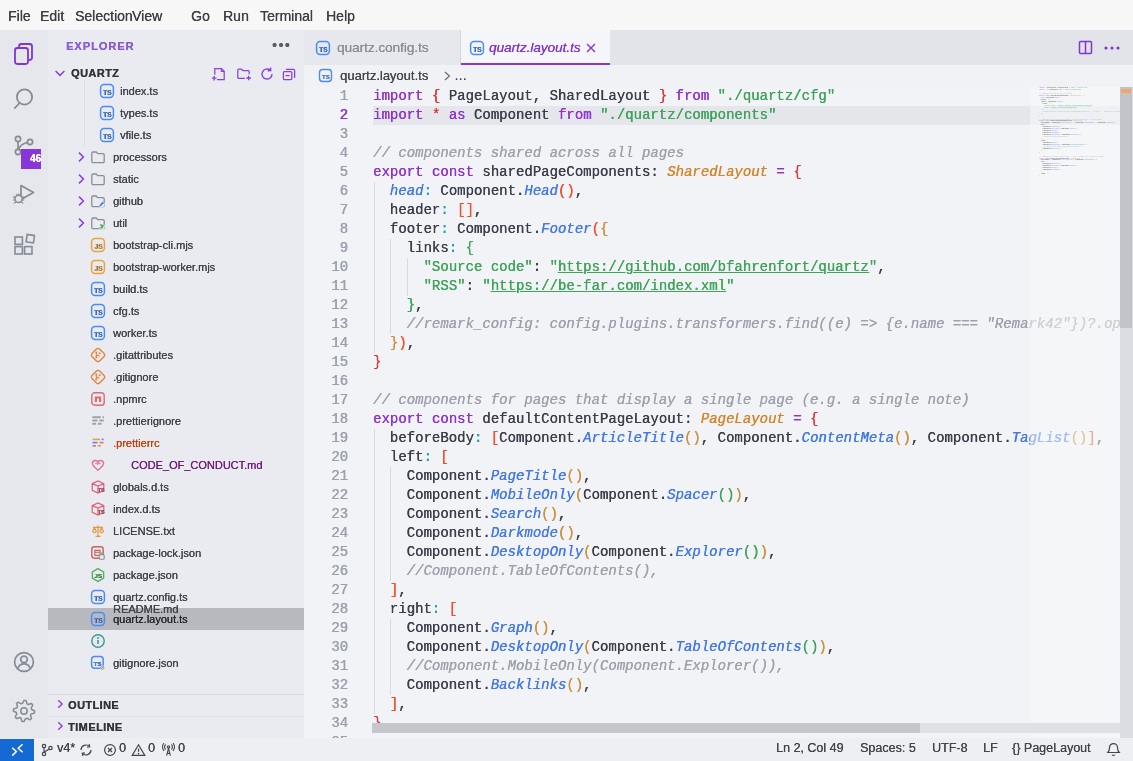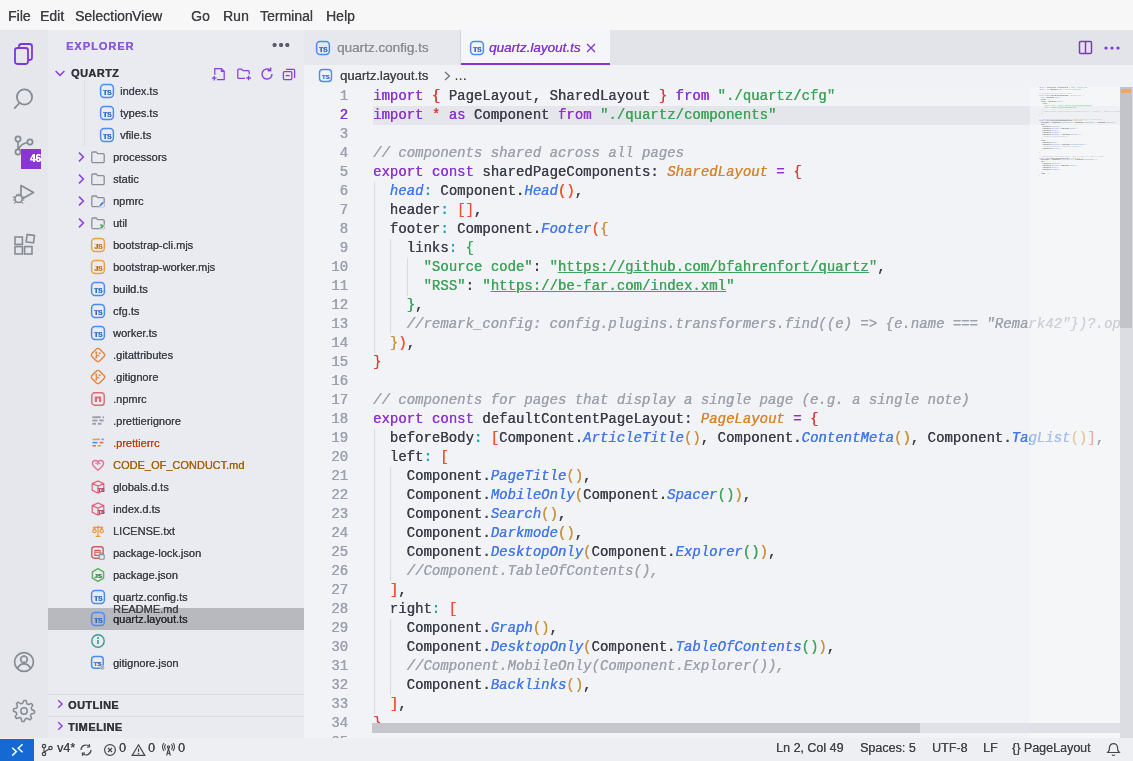--- a/index.html
+++ b/index.html
@@ -139,21 +139,21 @@
       </svg>
 <div class="trow" style="left:113px;top:168px;color:#40434a">static</div>
 <svg class="fi" style="left:73px;top:193px" width="16" height="16" viewBox="0 0 16 16">
         <path d="M6 3.6 L10.4 8 L6 12.4" fill="none" stroke="#8b3fe0" stroke-width="1.5"></path>
       </svg>
 <svg class="fi" style="left:90px;top:193px" width="16" height="16" viewBox="0 0 16 16">
         <path d="M1.8 4.2 a1.2 1.2 0 0 1 1.2 -1.2 h3.2 l1.5 1.6 h5.3 a1.2 1.2 0 0 1 1.2 1.2 v6.6 a1.2 1.2 0 0 1 -1.2 1.2 h-10 a1.2 1.2 0 0 1 -1.2 -1.2 z" fill="none" stroke="#8a8e97" stroke-width="1.3"></path>
         <circle cx="11.6" cy="11.3" r="3" fill="#e9ebf1"></circle>
         <path d="M9.9 12.9 L13 9.6 M12.2 9.3 l1.3 1.2" stroke="#3e7ae8" stroke-width="1.6" fill="none"></path>
       </svg>
-<div class="trow" style="left:113px;top:190px;color:#40434a">npmrc</div>
+<div class="trow" style="left:113px;top:190px;color:#40434a">github</div>
 <svg class="fi" style="left:73px;top:215px" width="16" height="16" viewBox="0 0 16 16">
         <path d="M6 3.6 L10.4 8 L6 12.4" fill="none" stroke="#8b3fe0" stroke-width="1.5"></path>
       </svg>
 <svg class="fi" style="left:90px;top:215px" width="16" height="16" viewBox="0 0 16 16">
         <path d="M1.8 4.2 a1.2 1.2 0 0 1 1.2 -1.2 h3.2 l1.5 1.6 h5.3 a1.2 1.2 0 0 1 1.2 1.2 v6.6 a1.2 1.2 0 0 1 -1.2 1.2 h-10 a1.2 1.2 0 0 1 -1.2 -1.2 z" fill="none" stroke="#8a8e97" stroke-width="1.3"></path>
         <circle cx="11.6" cy="11.3" r="3.1" fill="#e9ebf1"></circle>
         <path d="M9.7 12.8 c2 .6 3.8-1 3.4-3.1 M10 9.8 l1.5 .3 .4 1.5" stroke="#4aa54f" stroke-width="1.3" fill="none"></path>
       </svg>
 <div class="trow" style="left:113px;top:212px;color:#40434a">util</div>
 <svg class="fi" style="left:90px;top:237px" width="16" height="16" viewBox="0 0 16 16">
@@ -221,21 +221,21 @@
           <path d="M9.5 7.6 h4" stroke="#dd6b74"></path>
           <path d="M2.5 10.8 h3.4" stroke="#dd6b74"></path>
           <path d="M7.6 10.8 h3.4" stroke="#e8a33d"></path>
         </g>
       </svg>
 <div class="trow" style="left:113px;top:432px;color:#c2410c">.prettierrc</div>
 <svg class="fi" style="left:90px;top:457px" width="16" height="16" viewBox="0 0 16 16">
         <path d="M8 13.2 C5 10.8 2.4 8.8 2.4 6.3 a2.9 2.9 0 0 1 5.6 -1 a2.9 2.9 0 0 1 5.6 1 C13.6 8.8 11 10.8 8 13.2 z" fill="none" stroke="#e36f8f" stroke-width="1.4"></path>
         <path d="M5.2 6.2 h1.6 l.7 1.6 .9 -2.6 .7 1.5 h1.6" fill="none" stroke="#e36f8f" stroke-width="1"></path>
       </svg>
-<div class="trow" style="left:113px;top:454px;color:#a16207">CODE_OF_CONDUCT.md</div>
+<div class="trow" style="left:131px;top:454px;color:#701a75">CODE_OF_CONDUCT.md</div>
 <svg class="fi" style="left:90px;top:479px" width="16" height="16" viewBox="0 0 16 16">
         <path d="M2.2 4.6 L8 2 l5.8 2.6 v6.8 L8 14 L2.2 11.4 z M2.2 4.6 L8 7 l5.8 -2.4 M8 7 v7" fill="none" stroke="#e0607a" stroke-width="1.2"></path>
         <text x="11" y="12.6" font-size="5.4" font-weight="bold" text-anchor="middle" fill="#e0607a" font-family="Liberation Sans">TS</text>
       </svg>
 <div class="trow" style="left:113px;top:476px;color:#40434a">globals.d.ts</div>
 <svg class="fi" style="left:90px;top:501px" width="16" height="16" viewBox="0 0 16 16">
         <path d="M2.2 4.6 L8 2 l5.8 2.6 v6.8 L8 14 L2.2 11.4 z M2.2 4.6 L8 7 l5.8 -2.4 M8 7 v7" fill="none" stroke="#e0607a" stroke-width="1.2"></path>
         <text x="11" y="12.6" font-size="5.4" font-weight="bold" text-anchor="middle" fill="#e0607a" font-family="Liberation Sans">TS</text>
       </svg>
 <div class="trow" style="left:113px;top:498px;color:#40434a">index.d.ts</div>

